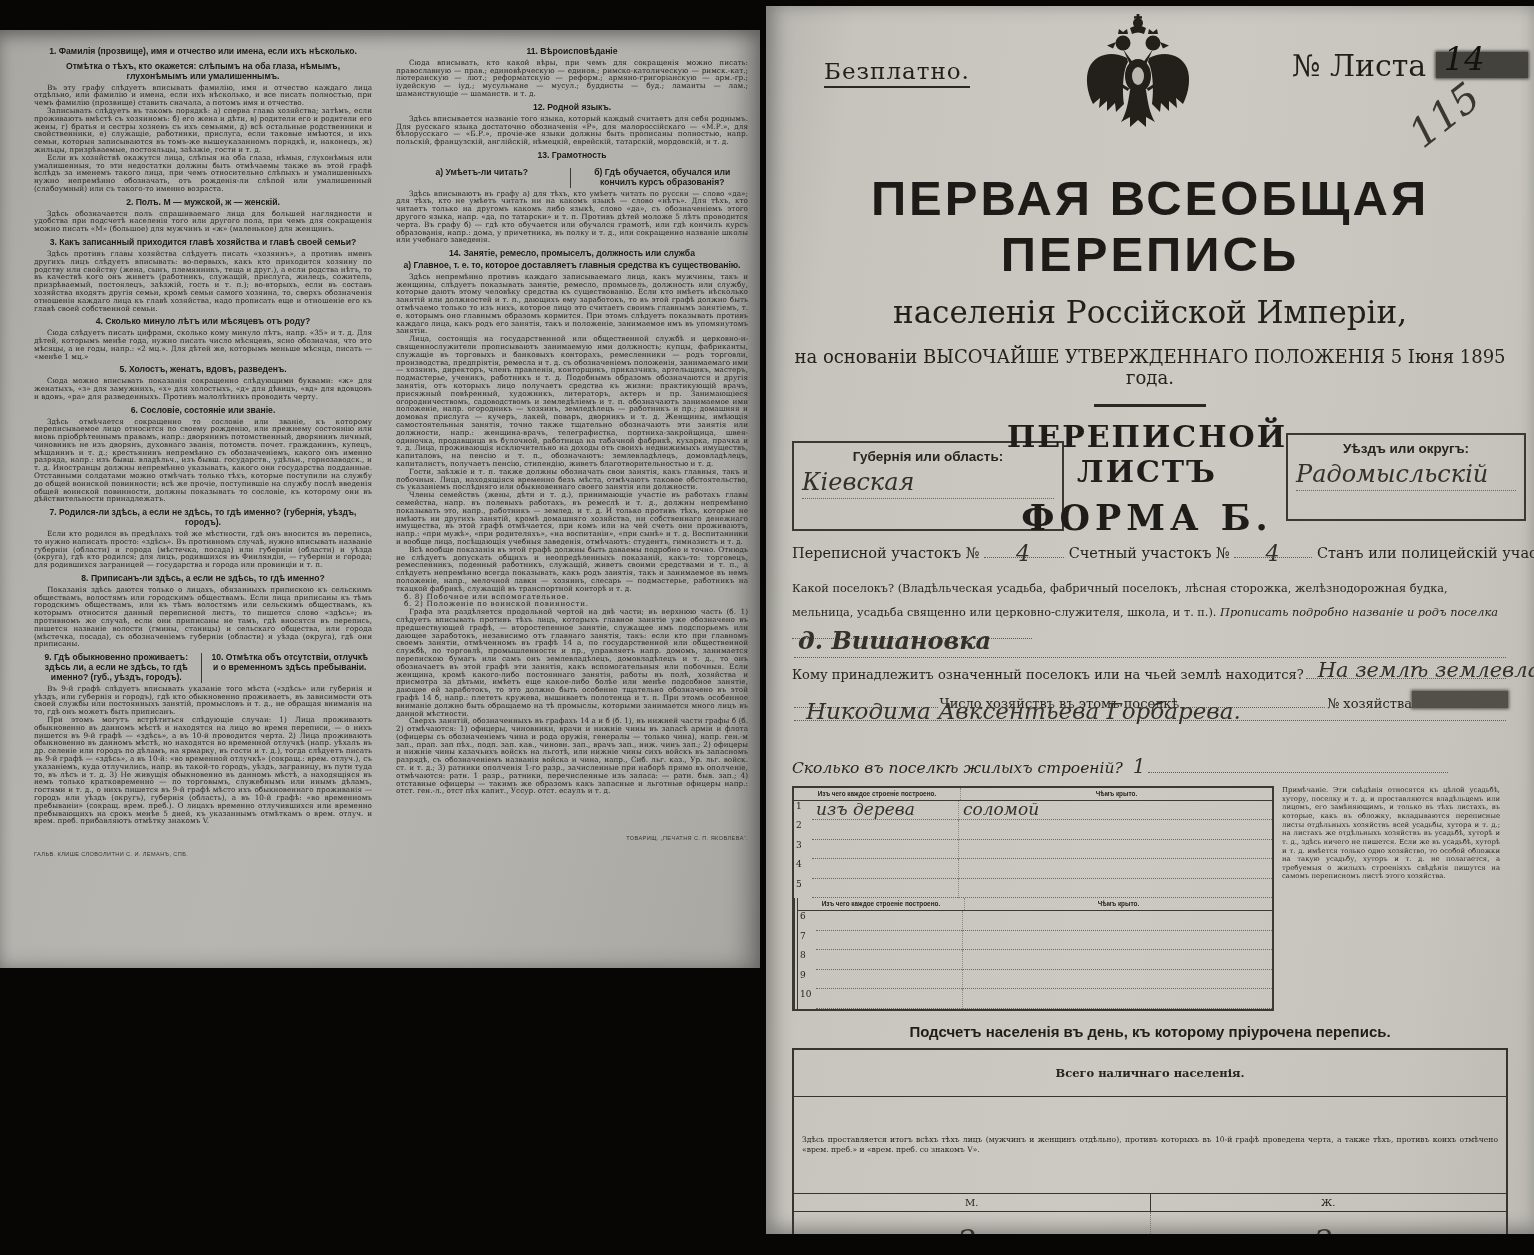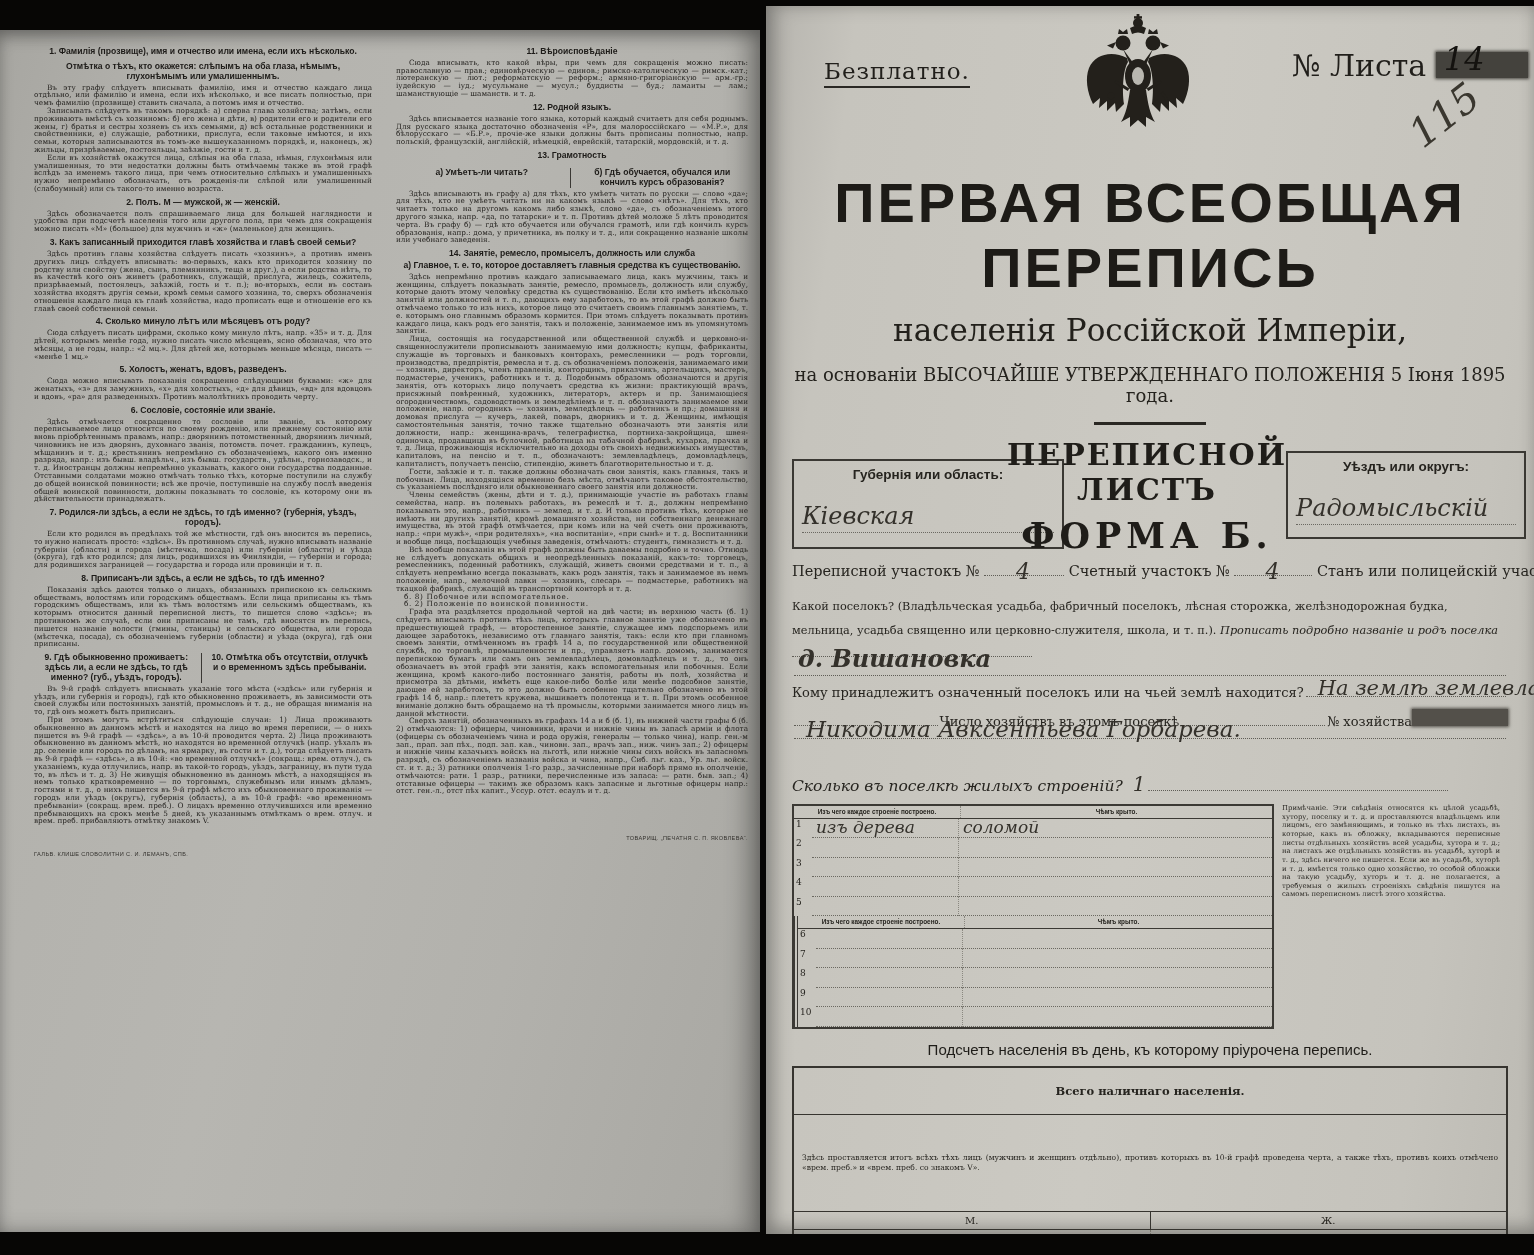--- a/index.html
+++ b/index.html
@@ -1,18 +1,18 @@
 <!DOCTYPE html>
 <html><head>
 <meta charset="utf-8">
 <style>
   html,body{margin:0;padding:0;background:#070605;width:1534px;height:1255px;overflow:hidden;
     font-family:"DejaVu Serif","Liberation Serif",serif;}
   .page{position:absolute;overflow:hidden;}
-  #left-page{left:0;top:30px;width:760px;height:1202px;
+  #left-page{left:0;top:30px;width:760px;height:938px;
     background:linear-gradient(105deg,#a7a6a1 0%,#b3b2ad 18%,#b7b6b1 45%,#b2b1ac 70%,#a8a7a2 100%);
     box-shadow:inset -14px 0 22px rgba(0,0,0,.28), inset 0 6px 14px rgba(0,0,0,.25);}
   #right-page{left:766px;top:6px;width:768px;height:1228px;
     background:linear-gradient(97deg,#b6b4ae 0%,#c6c4bd 10%,#cbc9c2 50%,#c5c3bc 85%,#bcbab3 100%);
     box-shadow:inset 10px 0 18px rgba(0,0,0,.22), inset 0 -8px 16px rgba(0,0,0,.18);}
   
   .lp-col{position:absolute;top:12px;color:#24221f;font-size:7.3px;line-height:1.07;}
   .sec-h{font-family:"Liberation Sans","DejaVu Sans",sans-serif;font-weight:bold;text-align:center;
     font-size:8.6px;line-height:1.15;margin:5px 2px 2px 2px;color:#1d1b18;}
   .bp{margin:0;text-indent:13px;text-align:justify;}
@@ -27,28 +27,28 @@
   .free-label{position:absolute;left:32px;top:52px;font-size:23px;letter-spacing:1px;
     border-bottom:2px solid #2a2824;padding-bottom:2px;color:#211f1b;}
   .eagle{position:absolute;left:286px;top:8px;}
   .sheetno{position:absolute;left:500px;top:42px;font-size:30px;color:#211f1b;white-space:nowrap;}
   .sheet-smudge{display:inline-block;position:relative;width:92px;height:26px;background:#44423d;
     box-shadow:0 0 3px 1px #44423d;vertical-align:-2px;}
   .sheet-smudge .hw{position:absolute;left:8px;top:-12px;font-size:32px;color:#14120f;}
   .hw{font-style:italic;color:#34312b;font-family:"DejaVu Serif",serif;}
   .hand115{position:absolute;left:614px;top:86px;font-size:40px;transform:rotate(-38deg);color:#3a372f;}
   .t1{text-align:center;font-family:"Liberation Sans","DejaVu Sans",sans-serif;font-weight:bold;
-    font-size:56px;letter-spacing:3px;color:#1d1b17;margin-top:14px;}
+    font-size:49px;letter-spacing:3px;color:#1d1b17;margin-top:14px;}
   .t2{text-align:center;font-size:31px;margin-top:12px;color:#22201b;}
   .t3{text-align:center;font-size:18px;margin-top:16px;color:#24221d;}
   .tdiv{width:112px;border-top:3px solid #2a2823;margin:16px auto 0 auto;}
   .form-row{position:relative;height:112px;margin-top:12px;}
   .fbox{position:absolute;border:2px solid #3a3833;padding:6px 8px 2px 8px;}
   .fbox .flab{font-family:"Liberation Sans",sans-serif;font-weight:bold;font-size:13.5px;text-align:center;}
-  .fbox .fval{border-bottom:1px dotted #6b6962;margin-top:20px;height:30px;}
+  .fbox .fval{border-bottom:1px dotted #6b6962;margin-top:4px;height:30px;}
   .fbox .fval .hw{font-size:24px;}
   .form-center{position:absolute;left:190px;top:0;width:330px;text-align:center;}
   .fc1{font-weight:bold;font-size:30px;letter-spacing:2px;color:#1f1d19;}
   .fc2{font-weight:bold;font-size:35px;letter-spacing:5px;margin-top:8px;color:#1f1d19;}
   .uch-line{margin-top:14px;font-size:14.5px;white-space:nowrap;}
   .blank{display:inline-block;border-bottom:1px dotted #5f5d56;position:relative;}
   .blank .hw{position:absolute;left:40%;top:-16px;font-size:22px;}
   .small-par{font-size:11.3px;margin-top:16px;line-height:2.1;}
   .dotfill{flex:1;border-bottom:1px dotted #5f5d56;position:relative;margin:0 2px;}
   .frow{display:flex;align-items:baseline;font-size:11.3px;margin-top:9px;}
@@ -62,21 +62,21 @@
   .bt-head div{font-family:"Liberation Sans",sans-serif;font-weight:bold;font-size:6.4px;text-align:center;
     padding:2px;line-height:1.2;}
   .bt-row{display:flex;height:19.5px;}
   .bt-num{width:16px;font-size:9px;padding-left:2px;}
   .bt-a{width:146px;border-bottom:1px dotted #6b6961;position:relative;}
   .bt-b{flex:1;border-bottom:1px dotted #6b6961;border-left:1px dotted #8a8880;position:relative;}
   .bt-a .hw,.bt-b .hw{font-size:17px;position:absolute;top:-2px;left:4px;white-space:nowrap;}
   .bhalf{display:flex;flex-direction:column;flex:1;}
   .bhalf+.bhalf{border-left:4px double #3b3934;}
   .note{width:218px;font-size:6.9px;line-height:1.25;text-align:justify;padding-left:8px;color:#2b2924;}
-  .ct-title{font-family:"Liberation Sans",sans-serif;font-weight:normal;text-align:center;font-size:15px;margin-top:12px;color:#1f1d19;}
+  .ct-title{font-family:"Liberation Sans",sans-serif;font-weight:bold;text-align:center;font-size:15px;margin-top:12px;color:#1f1d19;}
   .ctable{display:flex;border:2px solid #36342f;margin-top:8px;flex-direction:column;}
   .ctg{flex:1;display:flex;flex-direction:column;}
   .ctg+.ctg{border-left:2px solid #36342f;}
   .ctg-h{font-size:11.5px;font-weight:bold;text-align:center;padding:6px 6px;border-bottom:1px solid #36342f;
     min-height:34px;display:flex;align-items:center;justify-content:center;}
   .ctg-d{font-size:7.6px;line-height:1.3;text-align:justify;padding:5px 8px;height:86px;border-bottom:1px solid #36342f;
     display:flex;align-items:center;}
   .ctg-mz{display:flex;border-bottom:1px solid #36342f;}
   .ctg-mz div{flex:1;text-align:center;font-size:10px;padding:3px 0;}
   .ctg-mz div+div{border-left:1px solid #36342f;}

